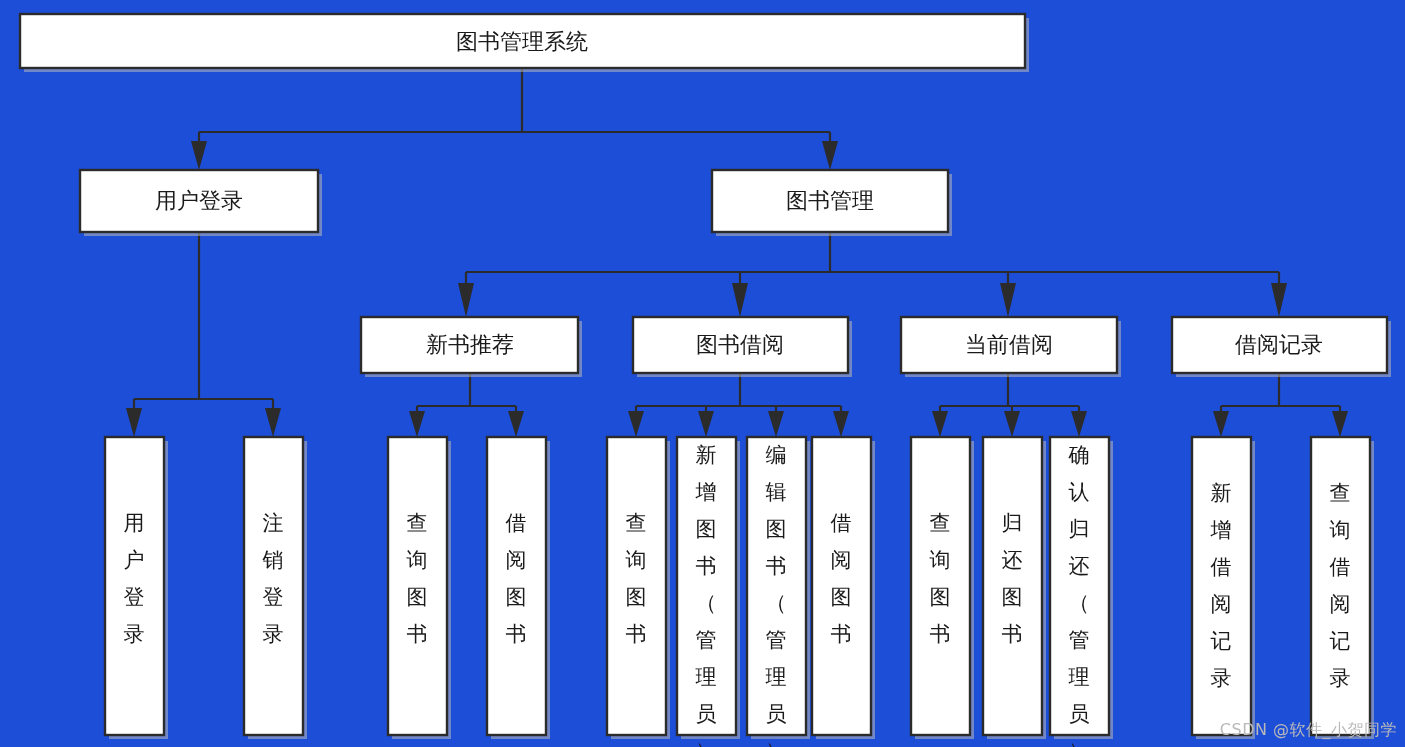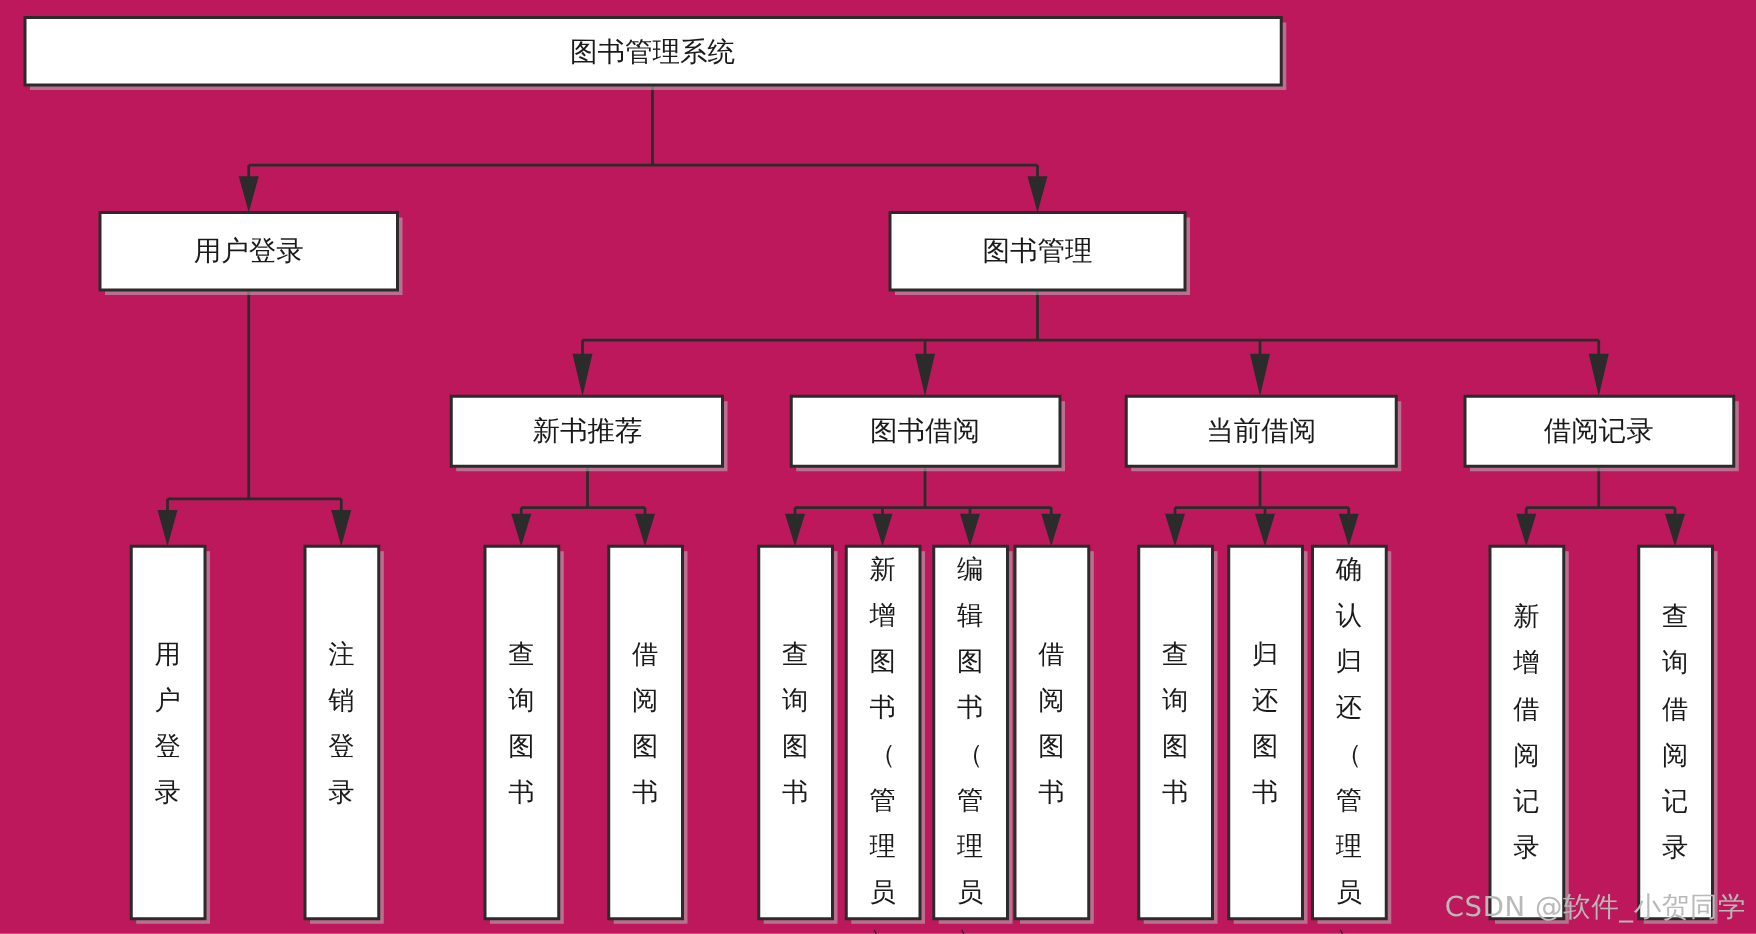--- a/index.html
+++ b/index.html
@@ -10,21 +10,21 @@
   body {
     width: 1405px;
     height: 747px;
     font-family: "DejaVu Sans", "Liberation Sans", sans-serif;
     overflow: hidden;
   }
   #diagram-root {
     position: relative;
     width: 1405px;
     height: 747px;
-    background: #be185d;
+    background: #1d4ed8;
   }
   svg#tree-svg {
     position: absolute;
     left: 0;
     top: 0;
     width: 1405px;
     height: 747px;
   }
   .node-box {
     fill: #ffffff;
@@ -55,21 +55,21 @@
   }
   .arrow-head {
     fill: #2b2b2b;
     stroke: none;
   }
   .watermark {
     position: absolute;
     right: 8px;
     bottom: 6px;
     font-family: "DejaVu Sans", "Liberation Sans", sans-serif;
-    font-size: 22px;
+    font-size: 16px;
     color: #b9b9b9;
     white-space: nowrap;
     letter-spacing: 0.5px;
     user-select: none;
   }
 </style>
 </head>
 <body>
 
 <div id="diagram-root">

